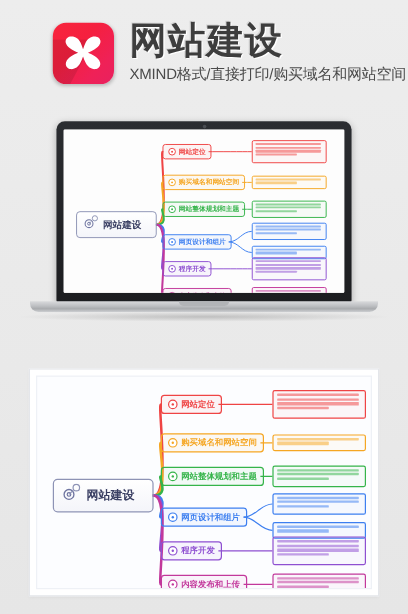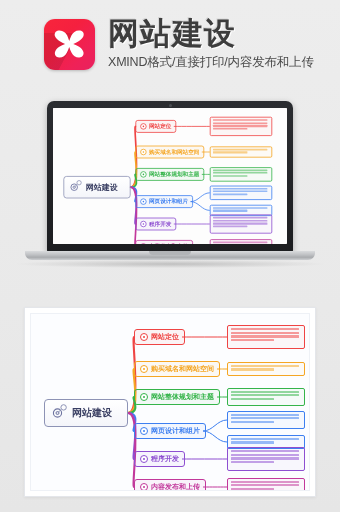--- a/index.html
+++ b/index.html
@@ -114,21 +114,21 @@
                  C29.1 20.1 30.8 21.7 31.4 24.1 C32.1 26.9 30.3 29.4 27.3 29.6
                  C23.8 29.8 21.2 27.7 19.6 24.8 C18.6 23.0 17.9 21.0 17.2 19.0
                  C16.5 21.0 15.8 23.0 14.8 24.8 C13.2 27.7 10.6 29.8 7.1 29.6
                  C4.1 29.4 2.3 26.9 3.0 24.1 C3.6 21.7 5.3 20.1 7.3 18.8
                  C9.1 17.6 11.1 16.8 13.1 15.9 C11.3 15.0 9.5 14.2 7.8 13.2
                  C5.8 12.0 3.9 10.6 3.0 8.3 C2.0 5.7 3.5 3.0 6.5 2.5 Z" fill="#ffffff"></path>
       </svg>
     </div>
     <div class="titlewrap">
       <div class="main-title">网站建设</div>
-      <div class="sub-title">XMIND格式/直接打印/内容发布和上传</div>
+      <div class="sub-title">XMIND格式/直接打印/购买域名和网站空间</div>
     </div>
   </div>
 
   <div class="laptop">
     <div class="lid">
       <div class="cam"></div>
       <div class="screen">
         <div class="scale-lap">
           <div class="lapinner">
             <div class="map" id="map-laptop">

